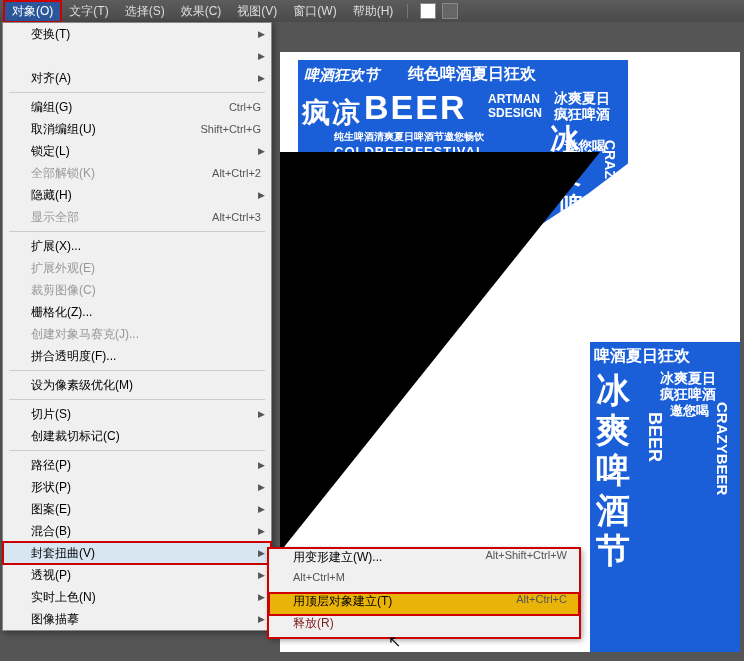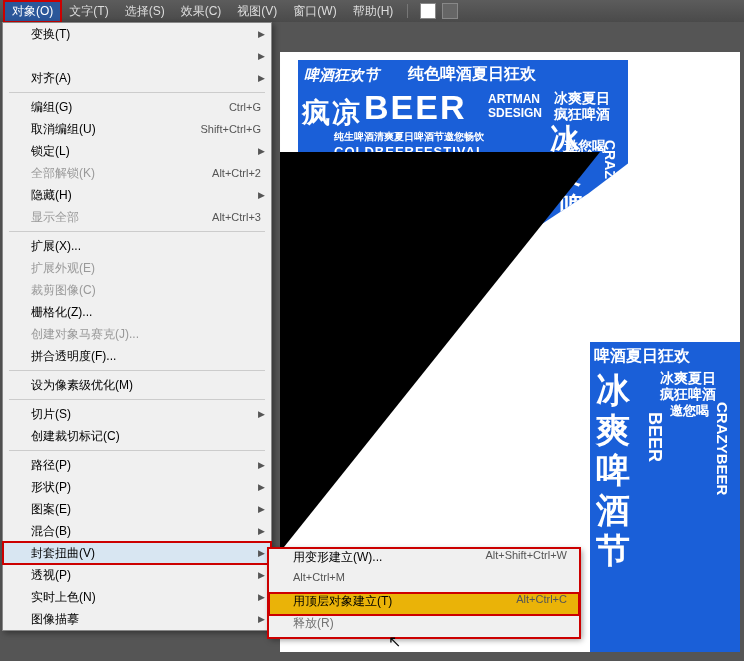--- a/index.html
+++ b/index.html
@@ -20,21 +20,21 @@
 .drow.dis{color:#999}
 .drow.hl{outline:2px solid #c00;outline-offset:-1px;background:#d8e6f2}
 .drow .lbl{flex:1}
 .drow .sc{color:#555;font-size:11px}
 .drow .arr{position:absolute;right:6px;font-size:9px;color:#555}
 .dsep{height:1px;background:#ccc;margin:3px 6px}
 .submenu{position:absolute;left:268px;top:548px;width:310px;background:#f0f0f0;border:1px solid #888;box-shadow:2px 2px 6px rgba(0,0,0,.4);z-index:11}
 .submenu.boxed{outline:2px solid #c00;outline-offset:-1px}
 .srow{display:flex;align-items:flex-start;height:22px;padding:0 12px 0 24px;cursor:default}
 .srow.hl{background:#eab308;outline:2px solid #c00;outline-offset:-1px}
-.srow.dis{color:#737373}
+.srow.dis{color:#7f1d1d}
 .srow .lbl{flex:1}
 .srow .sc{color:#555;font-size:11px}
 .cursor{position:absolute;left:388px;top:632px;z-index:20;font-size:16px;color:#000;pointer-events:none}
 </style>
 </head>
 <body>
 
 <div class="menubar">
   <span class="mitem active">对象(O)</span>
   <span class="mitem">文字(T)</span>

